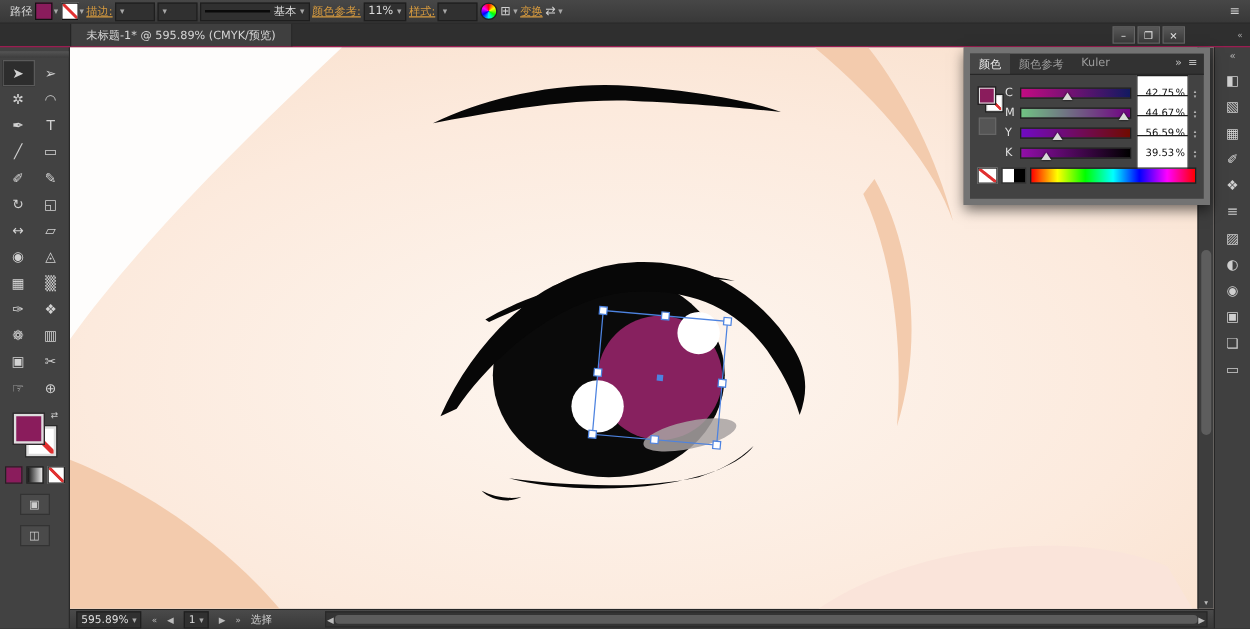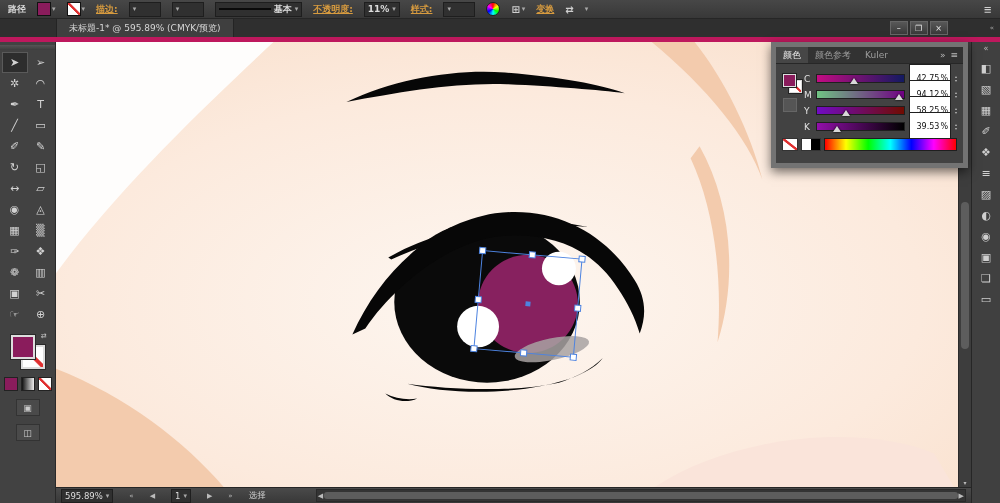--- a/index.html
+++ b/index.html
@@ -1,38 +1,38 @@
 <!DOCTYPE html>
 <html style="--iris-color: #87215f; --fill-swatch: #8a1c5c; --sel-blue: #4d83e0; --skin-light: #fceadd; --skin-shade: #f3cbad; --lash-black: #070707;"><head>
 <meta charset="utf-8">
 <style>
   html,body{margin:0;padding:0;background:#222;}
   .app{position:relative;width:1000px;height:503px;display:flex;flex-direction:column;overflow:hidden;
        background:#3c3c3c;font-family:"DejaVu Sans","Liberation Sans",sans-serif;font-size:9px;color:#ccc;
        -webkit-user-select:none;user-select:none;}
 
   
-  .control-bar{flex:0 0 18px;display:flex;align-items:center;gap:11px;padding:0 8px;
-    background:linear-gradient(#474747,#383838);border-bottom:1px solid #262626;font-weight:bold;}
+  .control-bar{flex:0 0 18px;display:flex;align-items:center;gap:2px;padding:0 8px;
+    background:linear-gradient(#474747,#383838);border-bottom:1px solid #262626;}
   .cb-label{color:#d8d8d8;}
   .cb-link{color:#d79b3f;text-decoration:underline;cursor:pointer;white-space:nowrap;}
   .cb-select{display:inline-flex;align-items:center;gap:3px;background:#303030;border:1px solid #1e1e1e;
     height:13px;padding:0 3px;min-width:24px;color:#ddd;}
   .cb-select .line{display:inline-block;width:52px;height:2px;background:#0a0a0a;}
   .dd{font-size:7px;color:#a8a8a8;}
   .well{display:inline-flex;align-items:center;gap:1px;cursor:pointer;}
   .well-swatch{width:12px;height:12px;border:1px solid #111;background:var(--fill-swatch);}
   .none-slash{background:#fff linear-gradient(to top right,transparent 42%,#e03030 46%,#e03030 56%,transparent 60%) !important;}
   .recolor{width:12px;height:12px;border-radius:50%;border:1px solid #222;
     background:conic-gradient(#f00,#ff0,#0f0,#0ff,#00f,#f0f,#f00);}
   .cb-icon{display:inline-flex;align-items:center;gap:2px;color:#cfcfcf;font-size:10px;cursor:pointer;}
   .flex-spacer{flex:1;}
 
   
-  .tab-bar{flex:0 0 18px;display:flex;align-items:center;background:#2f2f2f;border-bottom:5px solid #be185d;}
+  .tab-bar{flex:0 0 18px;display:flex;align-items:center;background:#2f2f2f;border-bottom:1px solid #be185d;}
   .doc-tab{margin-left:56px;height:100%;display:flex;align-items:center;padding:0 12px;background:#3f3f3f;
     border-left:1px solid #242424;border-right:1px solid #242424;color:#d6d6d6;white-space:nowrap;cursor:pointer;}
   .win-btns{margin-left:auto;margin-right:42px;display:flex;gap:2px;}
   .win-btn{width:16px;height:12px;background:linear-gradient(#585858,#3a3a3a);border:1px solid #666;
     display:flex;align-items:center;justify-content:center;font-size:8px;color:#e8e8e8;cursor:pointer;}
   .tabbar-end{display:flex;gap:5px;margin-right:6px;color:#bbb;}
 
   
   .main{flex:1;display:flex;min-height:0;}
 
@@ -100,21 +100,21 @@
 
   
   .dock{flex:0 0 28px;background:#404040;border-left:1px solid #262626;display:flex;flex-direction:column;
     align-items:center;padding-top:2px;gap:3px;}
   .dock-chevron{font-size:8px;color:#bbb;height:12px;cursor:pointer;}
   .dock-icon{width:20px;height:18px;display:flex;align-items:center;justify-content:center;color:#cfcfcf;
     font-size:11px;cursor:pointer;border-radius:2px;}
 
   
   .status-bar{flex:0 0 15px;display:flex;align-items:center;background:linear-gradient(#4a4a4a,#383838);
-    border-top:1px solid #262626;padding:0 5px;gap:16px;font-size:8.5px;}
+    border-top:1px solid #262626;padding:0 5px;gap:8px;font-size:8.5px;}
   .sb-field{display:flex;align-items:center;gap:3px;background:#303030;border:1px solid #1f1f1f;height:12px;
     padding:0 3px;color:#ddd;cursor:pointer;}
   .sb-btn{color:#bbb;font-size:7px;cursor:pointer;}
   .tool-label{color:#d2d2d2;}
   .h-scroll{flex:1;display:flex;align-items:center;margin-left:34px;height:11px;background:#343434;
     border:1px solid #292929;padding:0 1px;gap:1px;}
   .h-thumb{flex:1;height:7px;background:#5d5d5d;border-radius:3px;cursor:grab;}
 </style>
 </head>
 <body>
@@ -136,21 +136,21 @@
       <span class="dd">▾</span>
     </span>
     <span class="cb-select">
       <span class="dd">▾</span>
     </span>
     <span class="cb-select">
       <span class="line"></span>
       <span>基本</span>
       <span class="dd">▾</span>
     </span>
-    <a class="cb-link">不透明度:</a>
+    <a class="cb-link">颜色参考:</a>
     <span class="cb-select">
       <span>11%</span>
       <span class="dd">▾</span>
     </span>
     <a class="cb-link">样式:</a>
     <span class="cb-select">
       <span class="dd">▾</span>
     </span>
     <span class="cb-icon">
         <span class="recolor"></span>
@@ -318,35 +318,35 @@
                     <span>▴</span>
                     <span>▾</span>
                   </span>
               </div>
               <div class="crow">
                 <span class="ch">M</span>
                 <span class="track track-m">
                     <span class="handle" style="left: 94.12%;"></span>
                   </span>
                 <span class="val">
-                  <span>94.12</span>
+                  <span>44.67</span>
                   <span>%</span>
                 </span>
                 <span class="spin">
                     <span>▴</span>
                     <span>▾</span>
                   </span>
               </div>
               <div class="crow">
                 <span class="ch">Y</span>
                 <span class="track track-y">
                     <span class="handle" style="left: 33.33%;"></span>
                   </span>
                 <span class="val">
-                  <span>58.25</span>
+                  <span>56.59</span>
                   <span>%</span>
                 </span>
                 <span class="spin">
                     <span>▴</span>
                     <span>▾</span>
                   </span>
               </div>
               <div class="crow">
                 <span class="ch">K</span>
                 <span class="track track-k">

